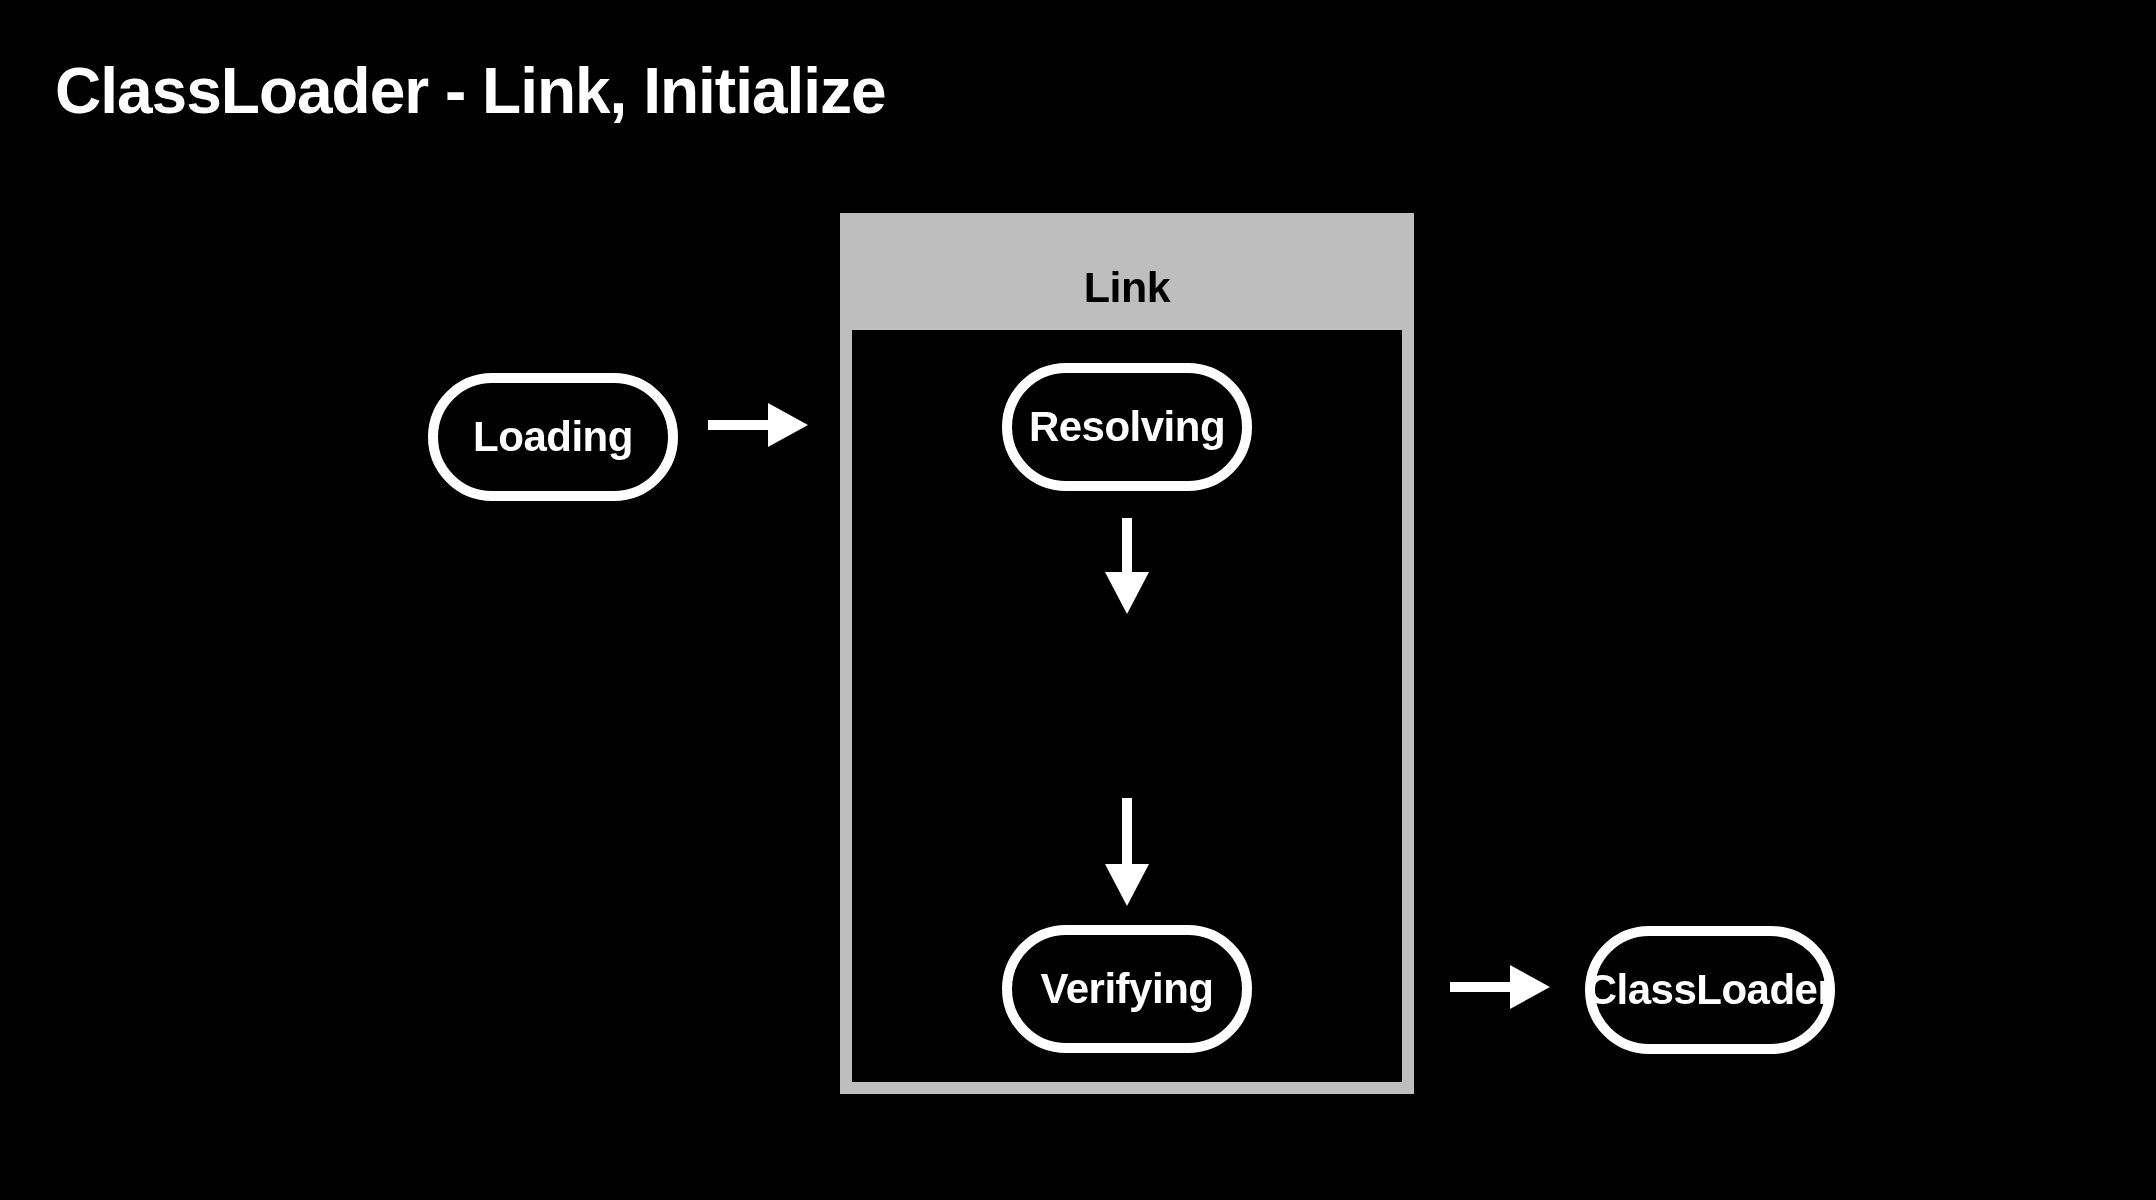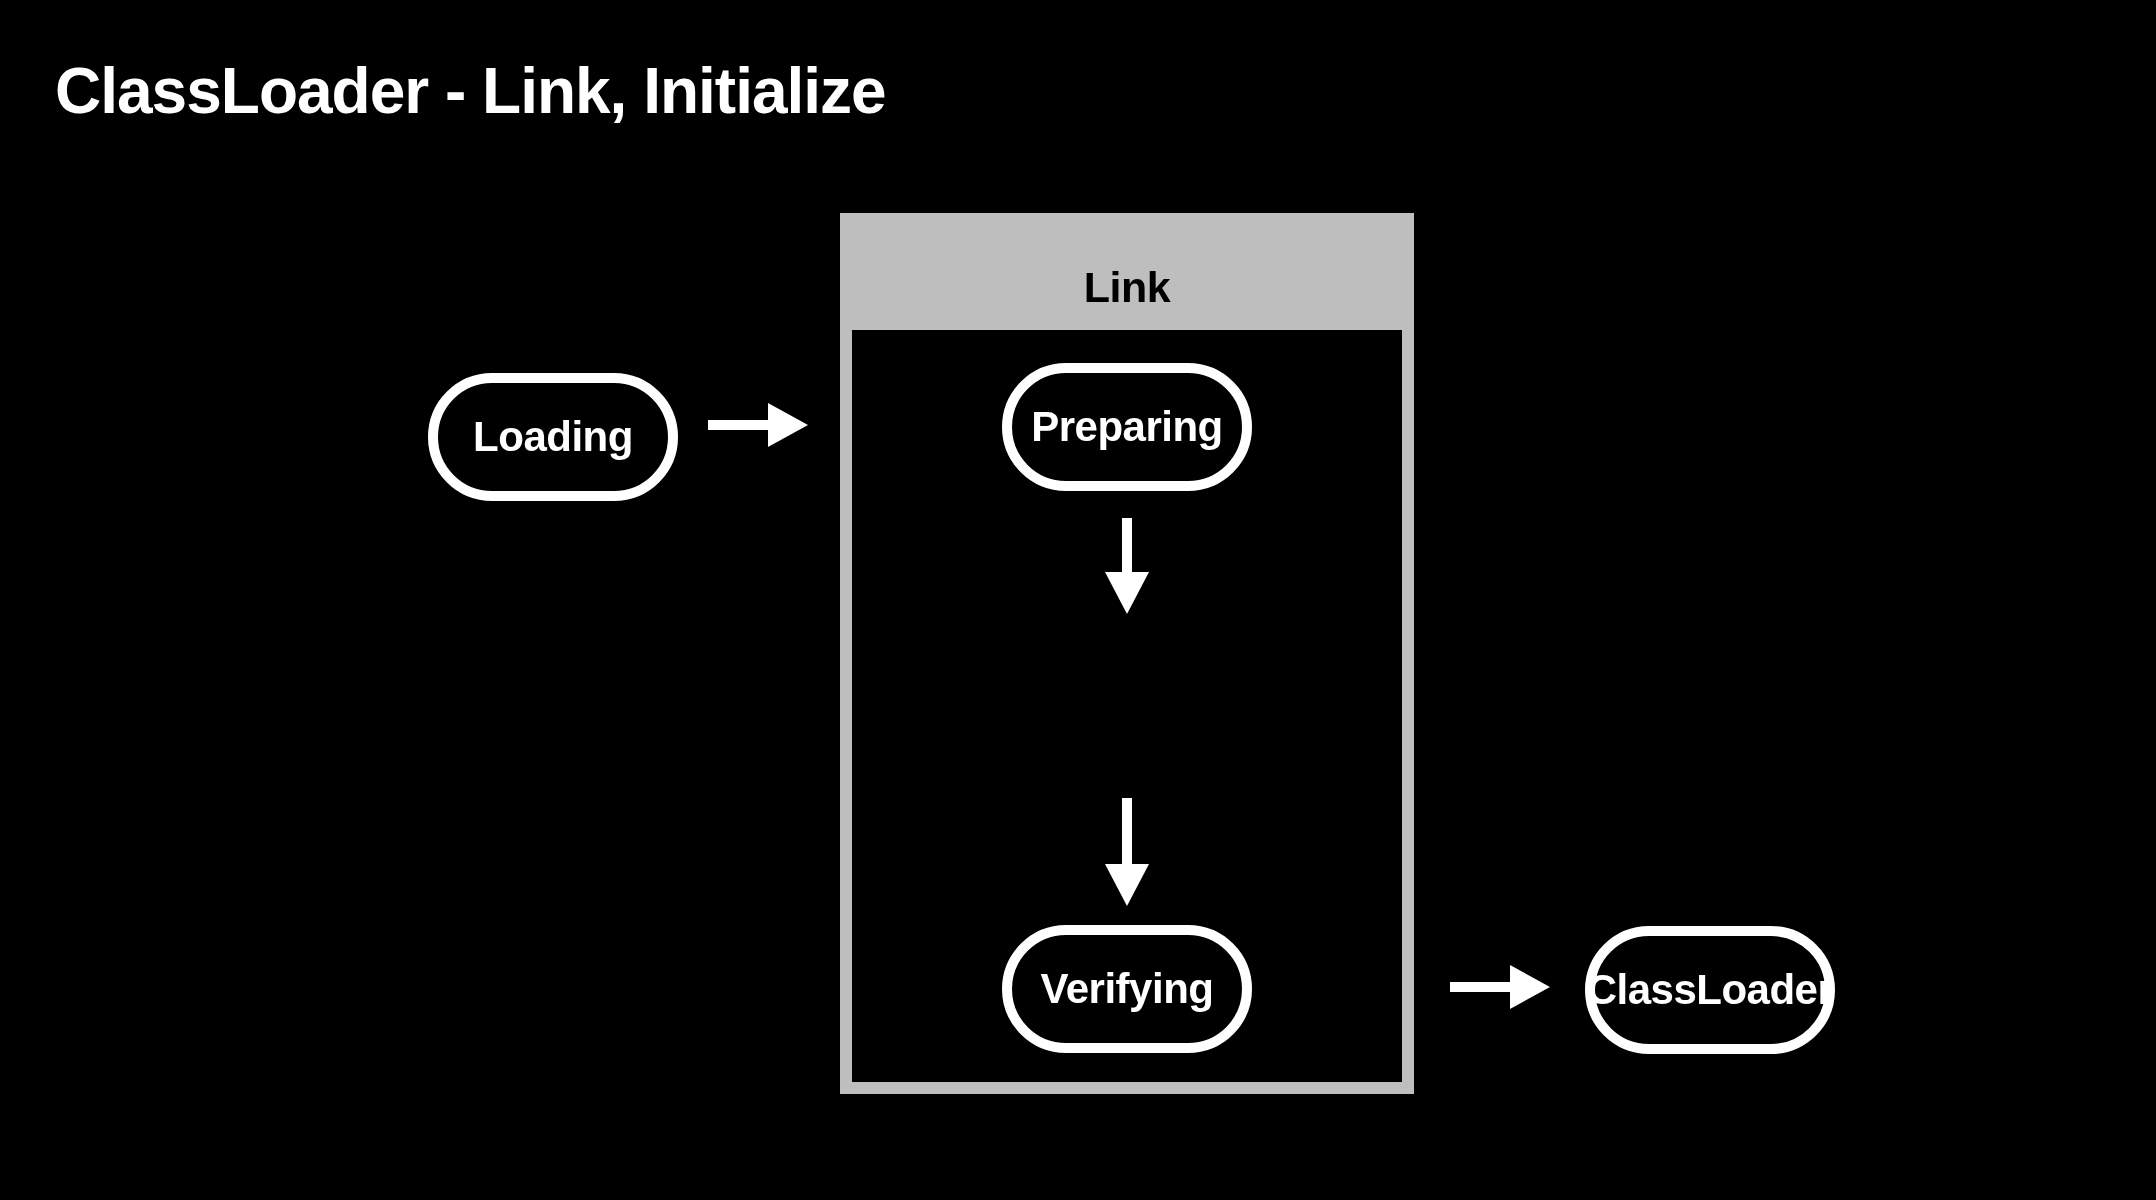--- a/index.html
+++ b/index.html
@@ -115,21 +115,21 @@
 
   <div class="link-group">
 
     <div class="link-group-header">
       <span class="group-label">Link</span>
     </div>
 
     <div class="link-group-body"></div>
 
     <div class="state-node node-verifying">
-      <span class="node-label">Preparing</span>
+      <span class="node-label">Resolving</span>
     </div>
 
     <span class="arrow arrow-v1">
       <svg width="46" height="96" viewBox="0 0 46 96">
         <rect x="18" y="0" width="10" height="60" fill="#ffffff"></rect>
         <polygon points="1,54 45,54 23,96" fill="#ffffff"></polygon>
       </svg>
     </span>
 
 

